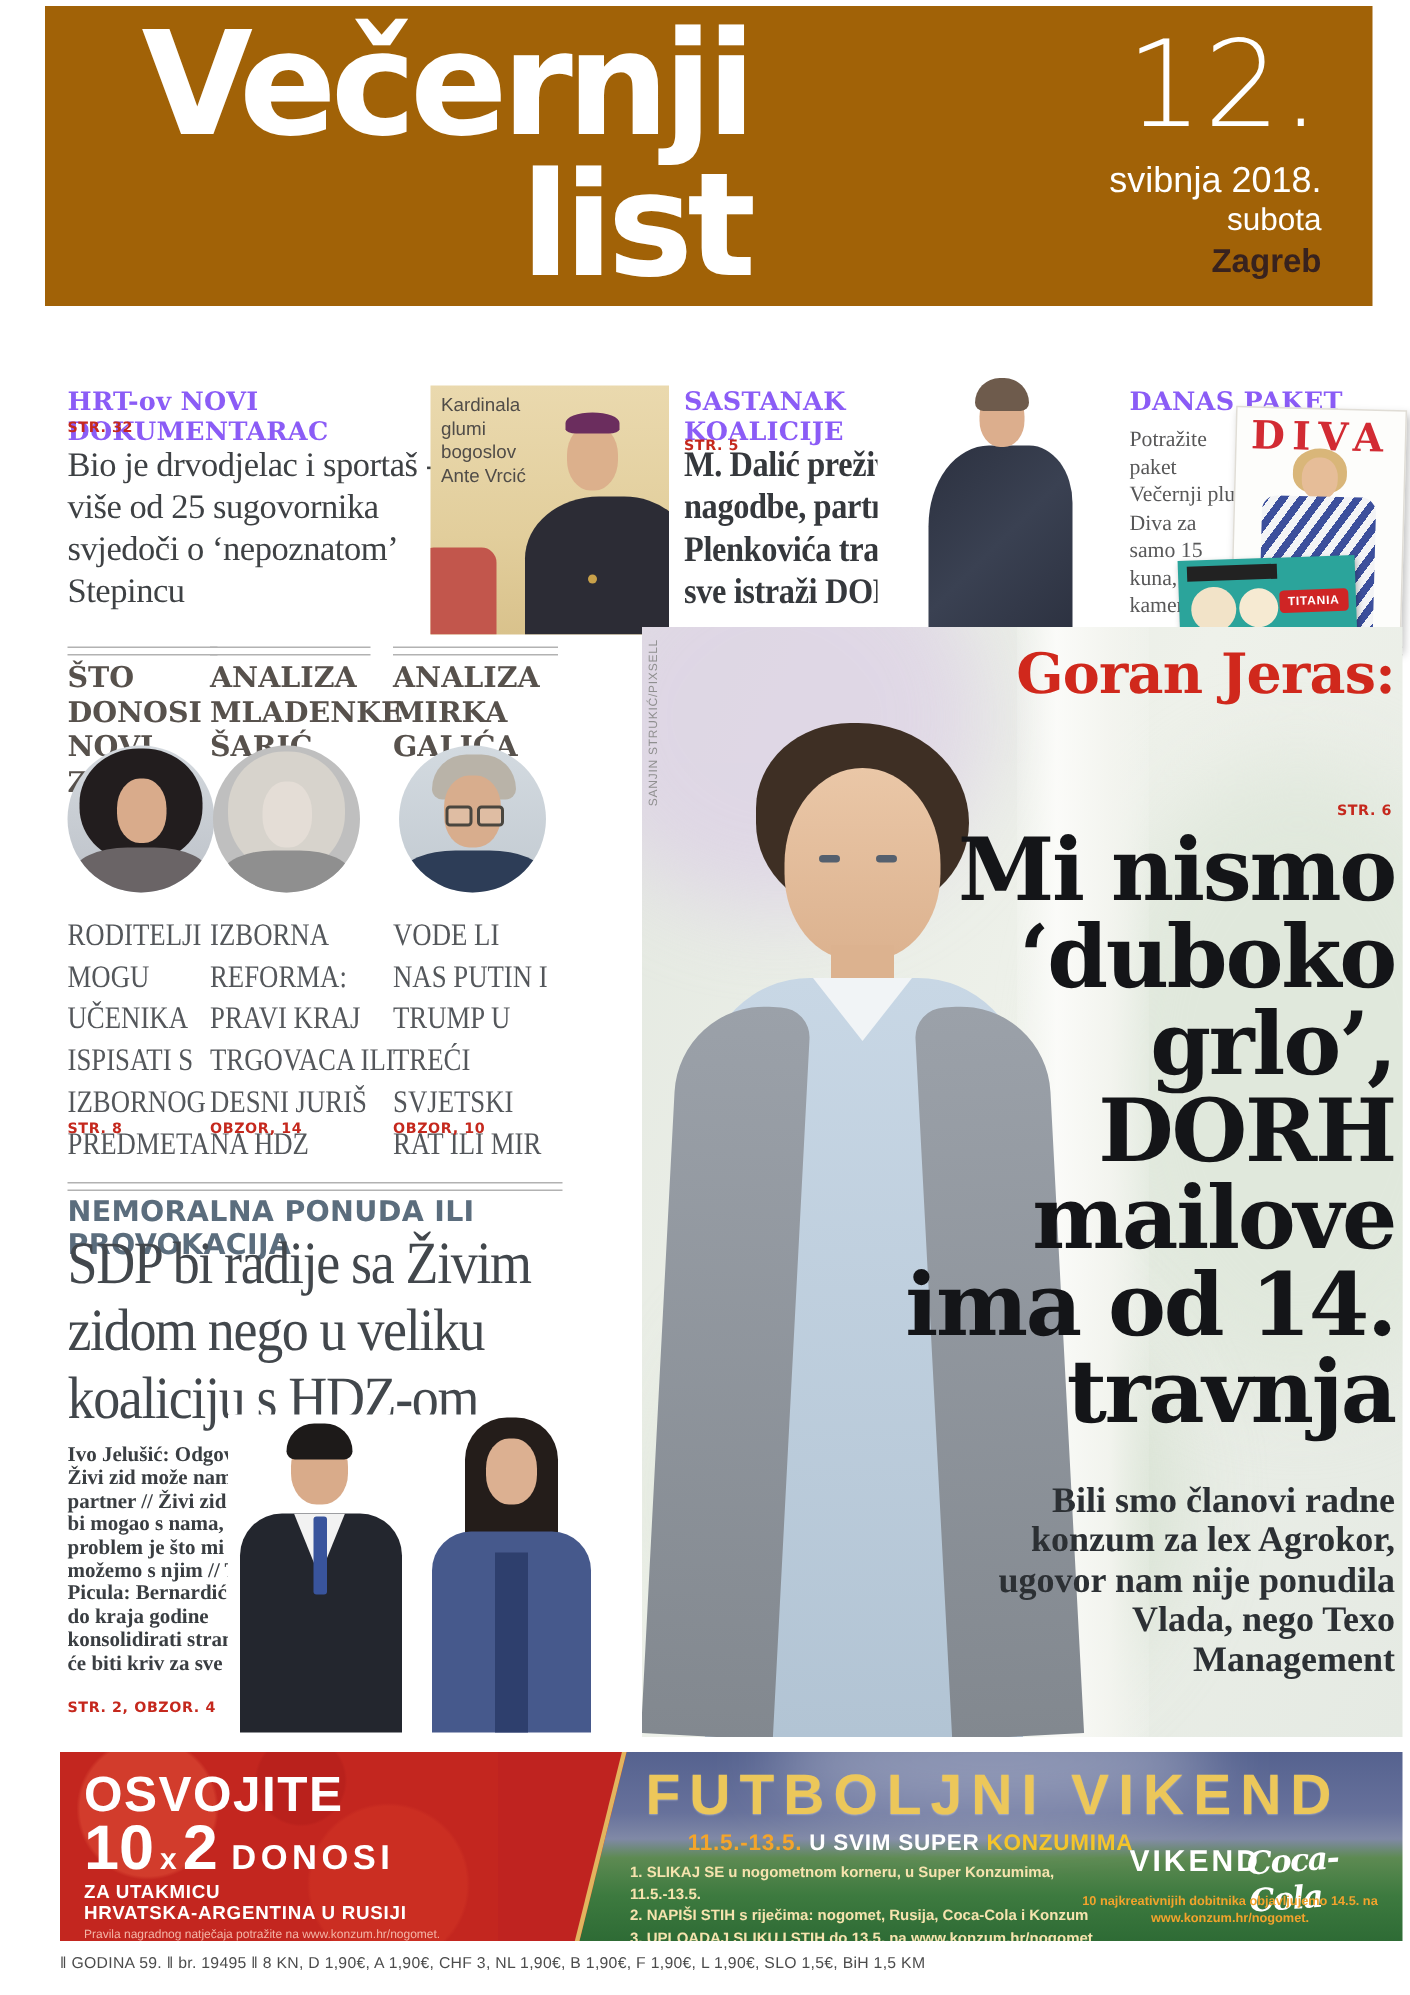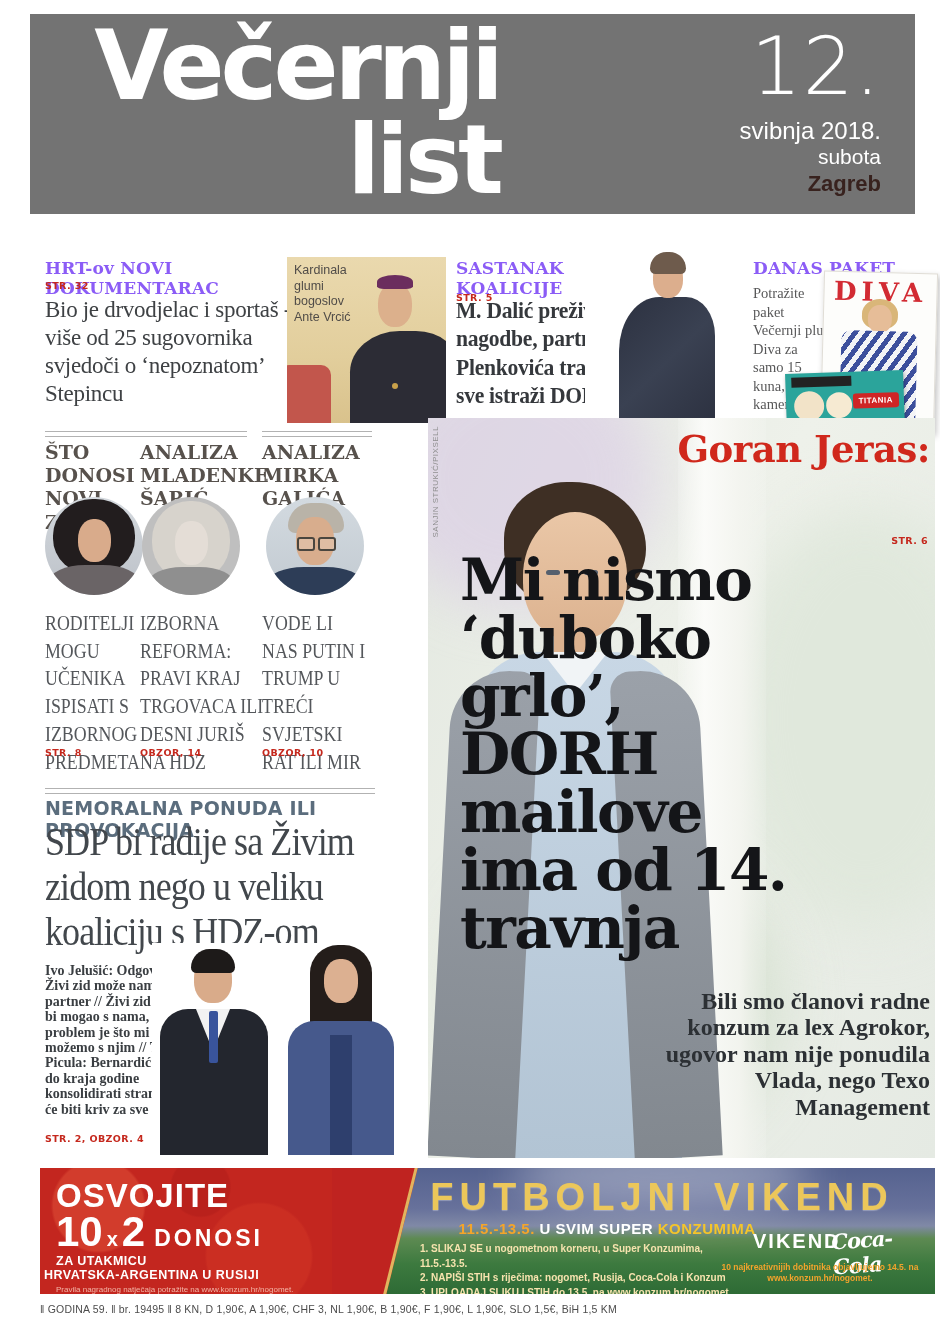--- a/index.html
+++ b/index.html
@@ -1,21 +1,21 @@
 <!DOCTYPE html>
 <html><head>
 <meta charset="utf-8">
 <style>
   html,body{margin:0;padding:0;background:#ffffff;}
   .page{position:relative;width:940px;height:1330px;background:#fff;overflow:hidden;
         font-family:"Liberation Sans",sans-serif;}
   .abs{position:absolute;}
 
   
-  .masthead{left:30px;top:14px;width:885px;height:200px;background:#737373;}
+  .masthead{left:30px;top:4px;width:885px;height:200px;background:#a16207;}
   .logo{position:absolute;left:22px;top:2px;width:448px;text-align:right;color:#fff;
         font-family:"DejaVu Sans",sans-serif;font-weight:bold;letter-spacing:-4px;}
   .logo .l1{font-size:96px;line-height:100px;}
   .logo .l2{font-size:96px;line-height:88px;}
   .dateblock{position:absolute;right:34px;top:10px;text-align:right;color:#fff;}
   .daynum{font-family:"DejaVu Sans",sans-serif;font-size:80px;line-height:86px;font-weight:200;letter-spacing:1px;}
   .dateline{font-size:24px;line-height:26px;margin-top:8px;}
   .weekday{font-size:21px;line-height:26px;}
   .city{font-size:22px;line-height:27px;font-weight:bold;color:#38221e;}
 
@@ -115,37 +115,37 @@
   .j-neck{position:absolute;left:126px;top:212px;width:42px;height:30px;background:#dcb28f;}
   .j-shirt{position:absolute;left:42px;top:234px;width:212px;height:506px;background:linear-gradient(180deg,#c8d7e5,#b2c4d4);border-radius:70px 70px 0 0;}
   .j-collar{position:absolute;left:114px;top:234px;width:66px;height:42px;background:#f1f4f6;clip-path:polygon(0 0,100% 0,50% 100%);}
   .j-card1{position:absolute;left:12px;top:252px;width:88px;height:488px;background:linear-gradient(180deg,#9ba1a9,#82888f);border-radius:60px 20px 0 0;transform:rotate(3deg);}
   .j-card2{position:absolute;left:194px;top:252px;width:88px;height:488px;background:linear-gradient(180deg,#9ba1a9,#82888f);border-radius:20px 60px 0 0;transform:rotate(-3deg);}
   .credit{position:absolute;left:3px;top:8px;writing-mode:vertical-rl;transform:rotate(180deg);
           font-size:8px;letter-spacing:.5px;color:#8f8f8f;}
   .int-kicker{right:10px;top:430px;text-align:right;font-family:"DejaVu Serif",serif;font-weight:bold;
               font-size:37px;line-height:1.07;color:#d0281c;letter-spacing:-.5px;}
   .int-ref{right:12px;top:535px;text-align:right;}
-  .int-head{right:0;top:551px;width:480px;text-align:left;font-family:"DejaVu Serif",serif;
+  .int-head{right:10px;top:551px;width:480px;text-align:right;font-family:"DejaVu Serif",serif;
             font-weight:bold;font-size:58px;line-height:1.0;color:#141518;letter-spacing:-1.5px;}
   .int-sub{right:10px;top:988px;width:312px;text-align:right;font-family:"Liberation Serif",serif;
            font-weight:bold;font-size:24px;line-height:1.1;color:#2c3034;}
 
   
   .ad-left{left:40px;top:1168px;width:292px;height:126px;overflow:hidden;color:#fff;
            background:radial-gradient(circle at 20% 30%,#d23c2c 0 18%,transparent 19%),
                       radial-gradient(circle at 75% 70%,#cb2e22 0 22%,transparent 23%),
                       radial-gradient(circle at 55% 15%,#b9211c 0 15%,transparent 16%),#c3261f;}
   .ad-left .t1{position:absolute;left:16px;top:9px;font-size:33px;font-weight:bold;letter-spacing:1px;}
   .ad-left .t2{position:absolute;left:16px;top:44px;display:flex;align-items:baseline;}
   .ad-left .big{font-size:42px;font-weight:bold;line-height:40px;}
   .ad-left .x{font-size:20px;font-weight:bold;margin:0 4px;}
   .ad-left .karte{font-size:23px;font-weight:bold;letter-spacing:3px;margin-left:9px;}
   .ad-left .t3{position:absolute;left:16px;top:86px;font-size:12.5px;font-weight:bold;letter-spacing:.5px;}
-  .ad-left .t4{position:absolute;left:4px;top:100px;font-size:12.5px;font-weight:bold;letter-spacing:.5px;text-align:right;}
+  .ad-left .t4{position:absolute;left:16px;top:100px;font-size:12.5px;font-weight:bold;letter-spacing:.5px;text-align:right;}
   .ad-left .disc{position:absolute;left:16px;top:117px;font-size:8px;color:#f3b4a6;}
   .ad-right{left:332px;top:1168px;width:603px;height:126px;overflow:hidden;
             background:linear-gradient(180deg,#55628f 0%,#67719b 32%,#8089a6 46%,#5d8a52 56%,#3d7a3f 76%,#2e6b35 100%);}
   .glow{position:absolute;left:180px;top:-30px;width:300px;height:70px;background:rgba(255,255,255,.35);
         filter:blur(22px);border-radius:50%;}
   .ribbon{position:absolute;left:-34px;top:-18px;width:96px;height:190px;background:#bf2320;
           border-right:3px solid #e2b45e;transform:rotate(14deg);}
   .fv-title{position:absolute;left:60px;top:8px;width:540px;text-align:center;font-size:38px;font-weight:bold;
             letter-spacing:6px;color:#ecc75a;text-shadow:0 1px 1px rgba(255,255,255,.3);}
   .fv-sub{position:absolute;left:60px;top:52px;width:430px;text-align:center;font-size:15px;font-weight:bold;letter-spacing:.5px;}

